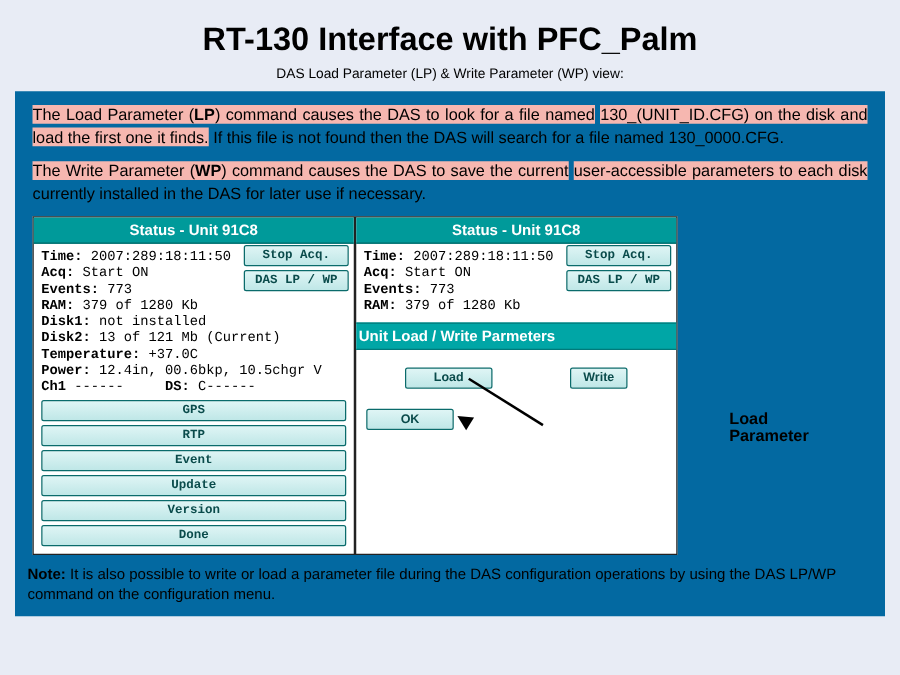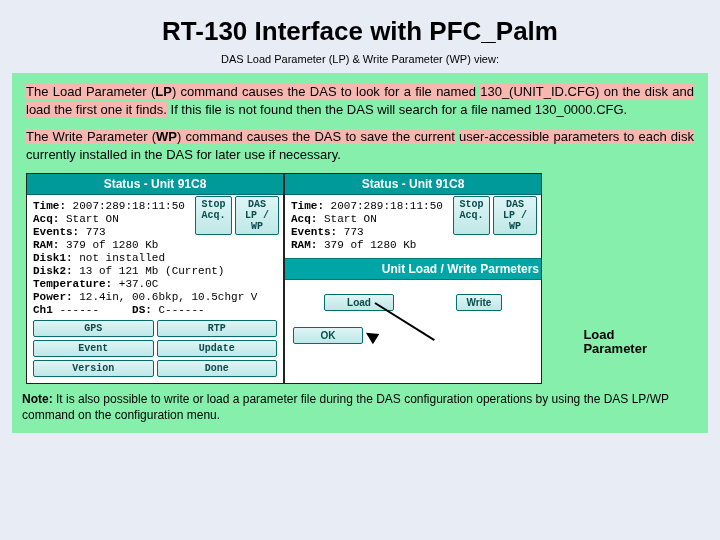--- a/index.html
+++ b/index.html
@@ -26,21 +26,21 @@
     margin: 6px 0 6px 0;
     color: #000;
   }
   h2.sub {
     font-weight: 400;
     font-size: 11px;
     text-align: center;
     margin: 0 0 8px 0;
   }
   .whitebox {
-    background: #86efac;
+    background: #0369a1;
     padding: 10px 14px 10px 14px;
     margin: 0 -18px;
   }
   .para {
     font-size: 13px;
     line-height: 1.35;
     text-align: justify;
     margin: 0 0 10px 0;
   }
   .hl { background: #f6b7b0; }
@@ -72,46 +72,46 @@
     font-family: Liberation Mono, monospace;
   }
   .kv { white-space: nowrap; margin: 1px 0; }
   .kv .k { font-weight: bold; }
   .rightcol {
     position: absolute;
     right: 4px;
     top: 22px;
     width: 96px;
     display: flex;
-    flex-direction: row;
+    flex-direction: column;
     gap: 3px;
     padding-left: 12px;
   }
   .pbtn {
     border: 1px solid #0a6b6b;
     border-radius: 2px;
     background: linear-gradient(#dff5f5,#bfe7e7);
     color: #0a4b4b;
     font-size: 10px;
     text-align: center;
     padding: 2px 3px;
     font-weight: bold;
     cursor: pointer;
   }
   .bottom-buttons {
     display: grid;
-    grid-template-columns: repeat(2, 1fr);
+    grid-template-columns: repeat(1, 1fr);
     gap: 3px;
     margin-top: 4px;
   }
   .palm2 .secbar {
     background: #00a6a6;
     color: #fff;
     font-weight: bold;
-    text-align: right;
+    text-align: left;
     padding: 3px 2px;
     font-size: 12px;
     border-top: 1px solid #007a7a;
     border-bottom: 1px solid #007a7a;
   }
   .palm2 .lwrow {
     display: flex;
     justify-content: space-around;
     padding: 14px 8px 10px 8px;
   }

